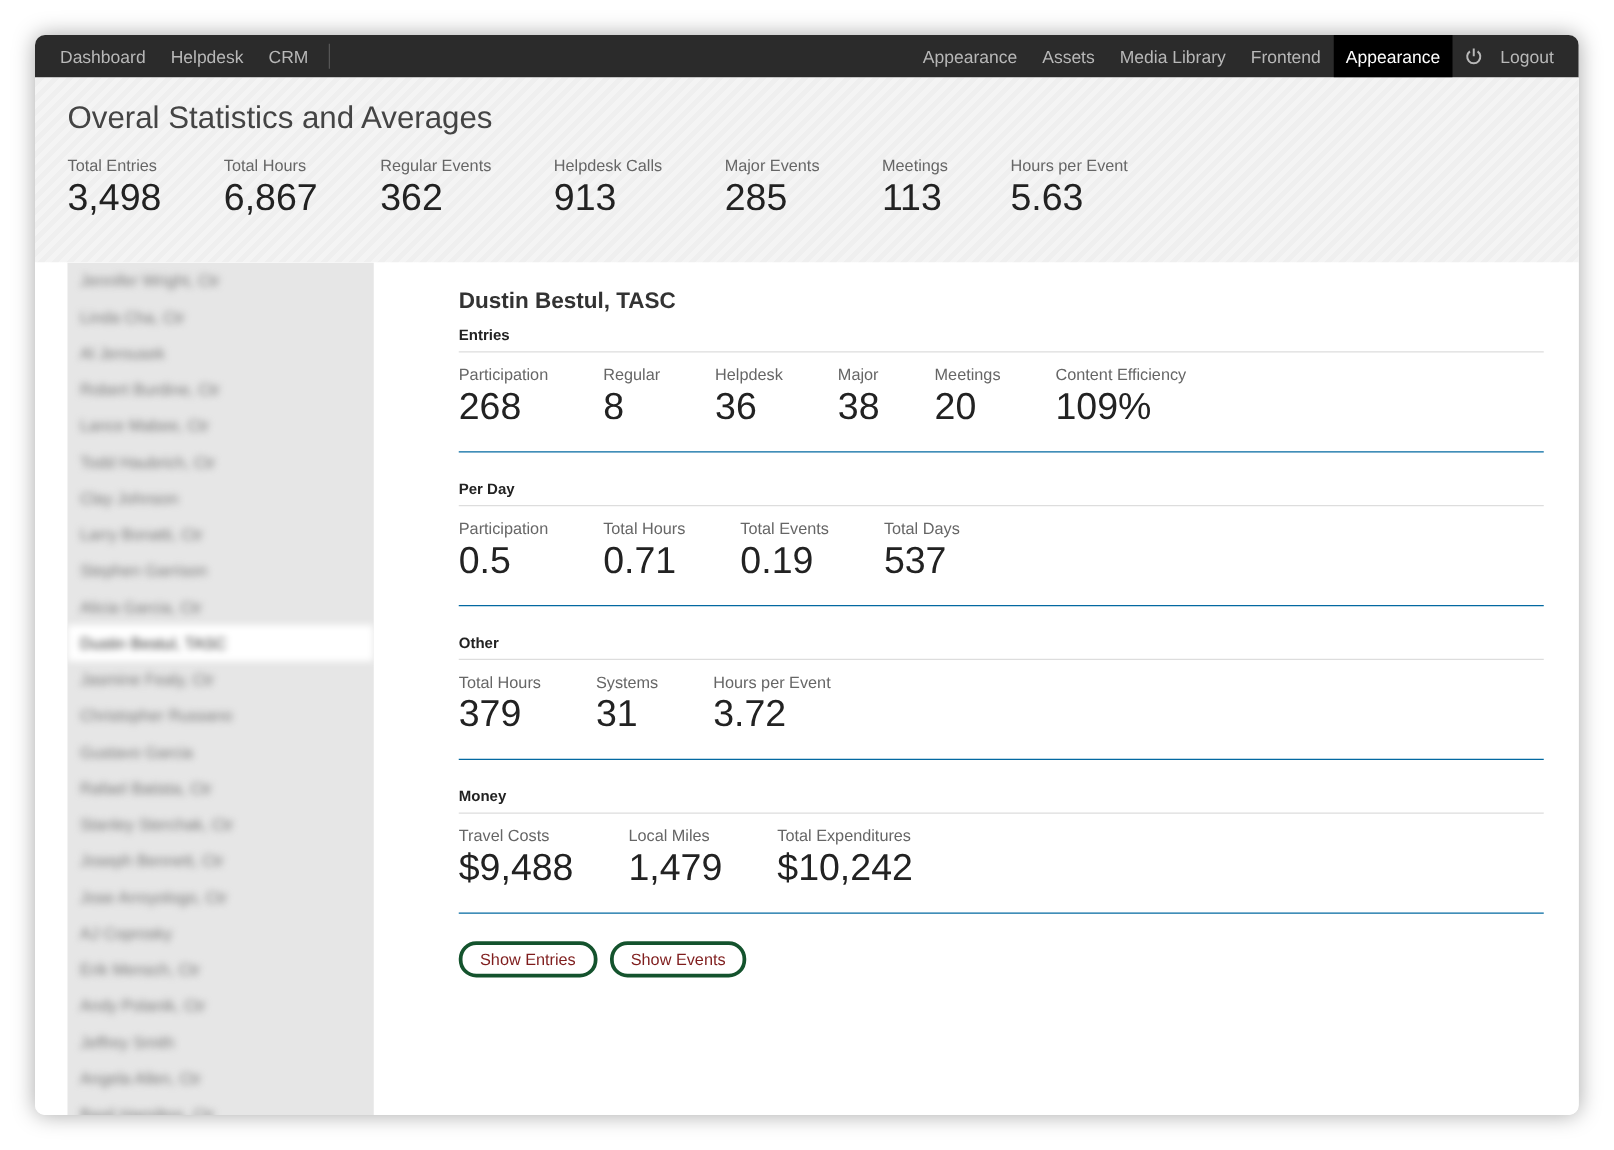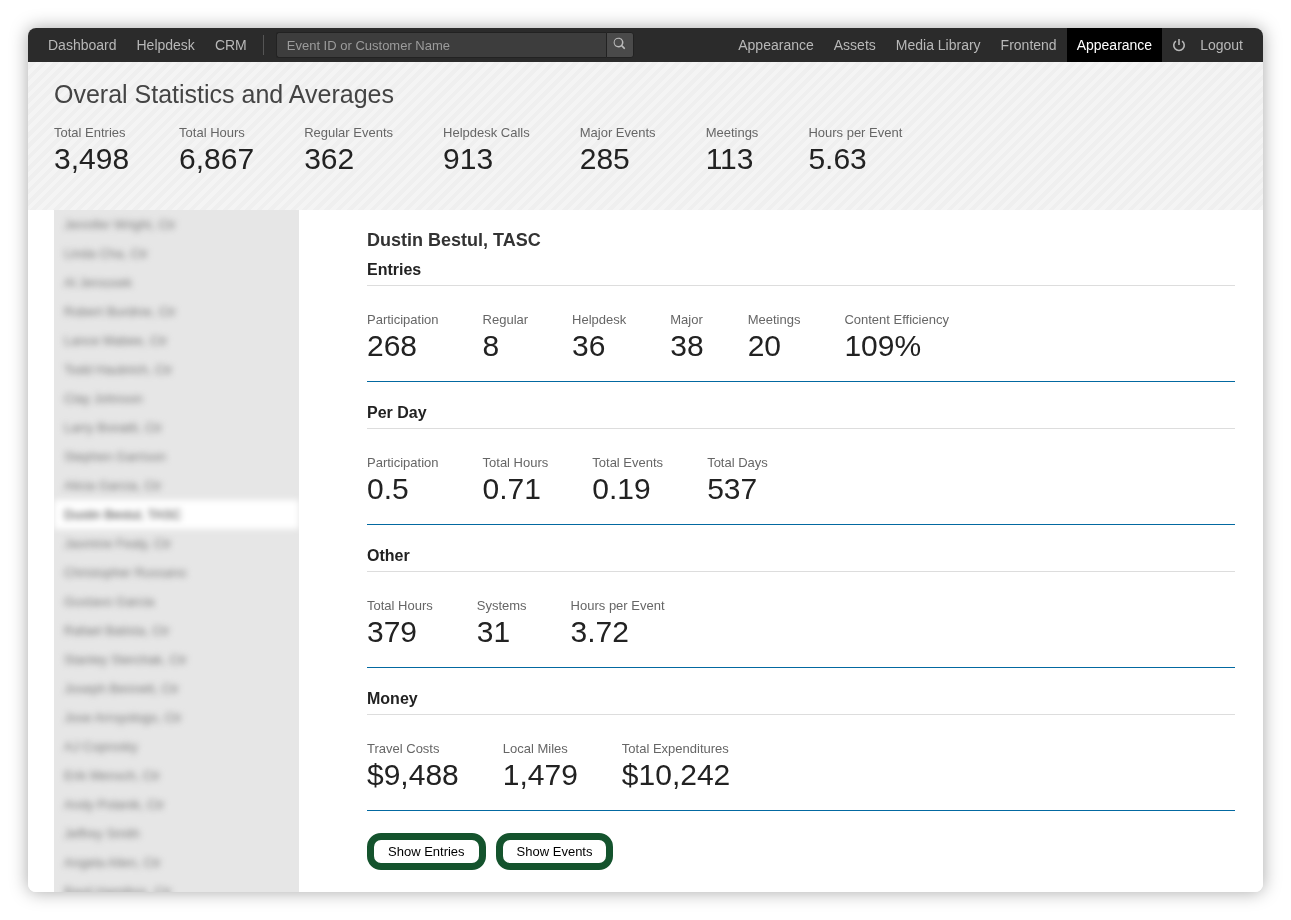--- a/index.html
+++ b/index.html
@@ -141,65 +141,55 @@
     padding: 20px 28px;
     overflow-y: auto;
   }
   .detail h2 {
     font-size: 18px;
     font-weight: 700;
     color: #333;
     margin-bottom: 10px;
   }
   .section-title {
-    font-size: 16px;
+    font-size: 12px;
     font-weight: 700;
     color: #222;
     border-bottom: 1px solid #ddd;
     padding-bottom: 6px;
-    margin-bottom: 26px;
+    margin-bottom: 10px;
   }
   .section { margin-bottom: 22px; }
   .metric-row { display: flex; gap: 44px; flex-wrap: wrap; }
   .metric .mlabel { font-size: 13px; color: #666; margin-bottom: 2px; white-space: nowrap; }
   .metric .mval { font-size: 30px; color: #222; }
   .section-underline { border-bottom: 1px solid #0369a1; padding-bottom: 18px; }
   .pill-row { display: flex; gap: 10px; margin-top: 4px; }
   .pill {
-    border: 7px solid #14532d;
-    color: #000000;
+    border: 3px solid #14532d;
+    color: #7f1d1d;
     background: #fff;
     border-radius: 14px;
     padding: 4px 14px;
     font-size: 13px;
     cursor: pointer;
   }
 </style>
 </head>
 <body>
 
 <div class="frame">
   <div class="inner">
 
     <div class="topbar">
       <div class="nav-left">
         <div class="nav-item">Dashboard</div>
         <div class="nav-item">Helpdesk</div>
         <div class="nav-item">CRM</div>
         <div class="divider"></div>
-        <div class="searchbox">
-          <input type="text" placeholder="Event ID or Customer Name" style="">
-          <div class="search-btn">
-            <span>
-              <svg width="13" height="13" viewBox="0 0 16 16">
-                  <path d="M11.7 10.3a6 6 0 1 0-1.4 1.4l3 3a1 1 0 0 0 1.4-1.4l-3-3zM2 6.5A4.5 4.5 0 1 1 6.5 11 4.5 4.5 0 0 1 2 6.5z"></path>
-                </svg>
-            </span>
-          </div>
-        </div>
       </div>
       <div class="spacer"></div>
       <div class="nav-right">
         <div class="nav-item">Appearance</div>
         <div class="nav-item">Assets</div>
         <div class="nav-item">Media Library</div>
         <div class="nav-item">Frontend</div>
         <div class="nav-item active">Appearance</div>
         <div class="power-icon">
           <svg width="14" height="14" viewBox="0 0 16 16" stroke-width="1.8">

